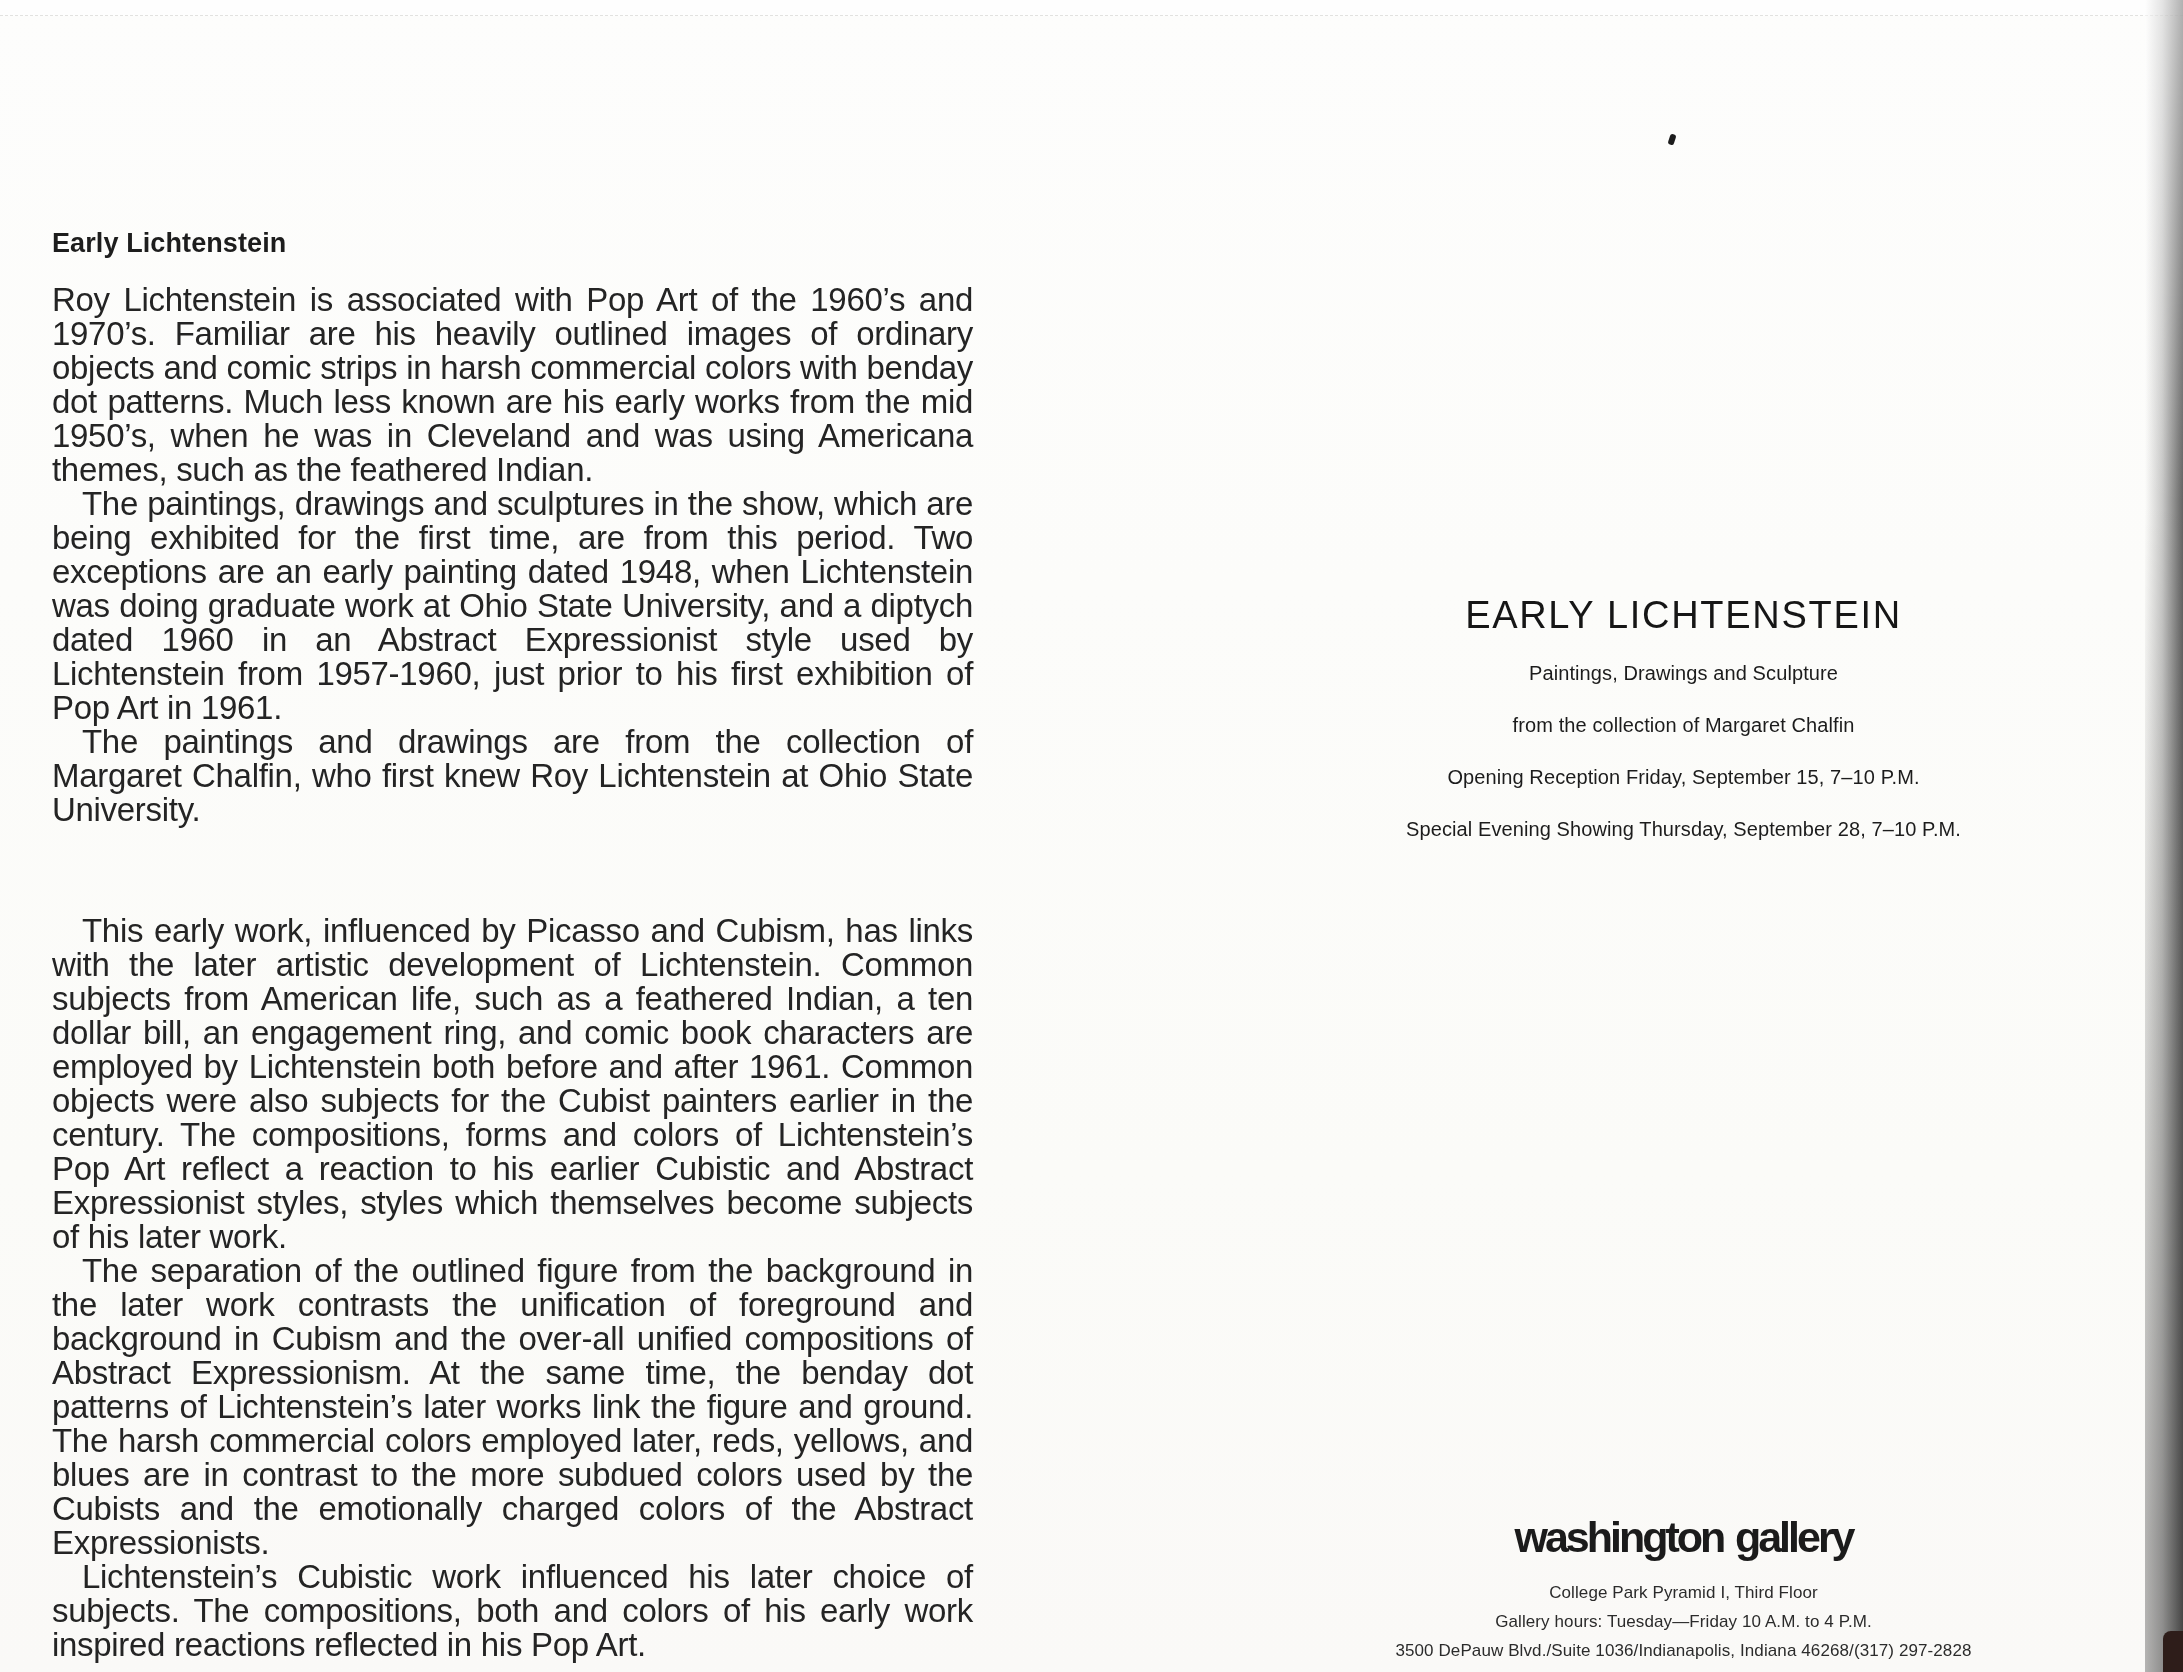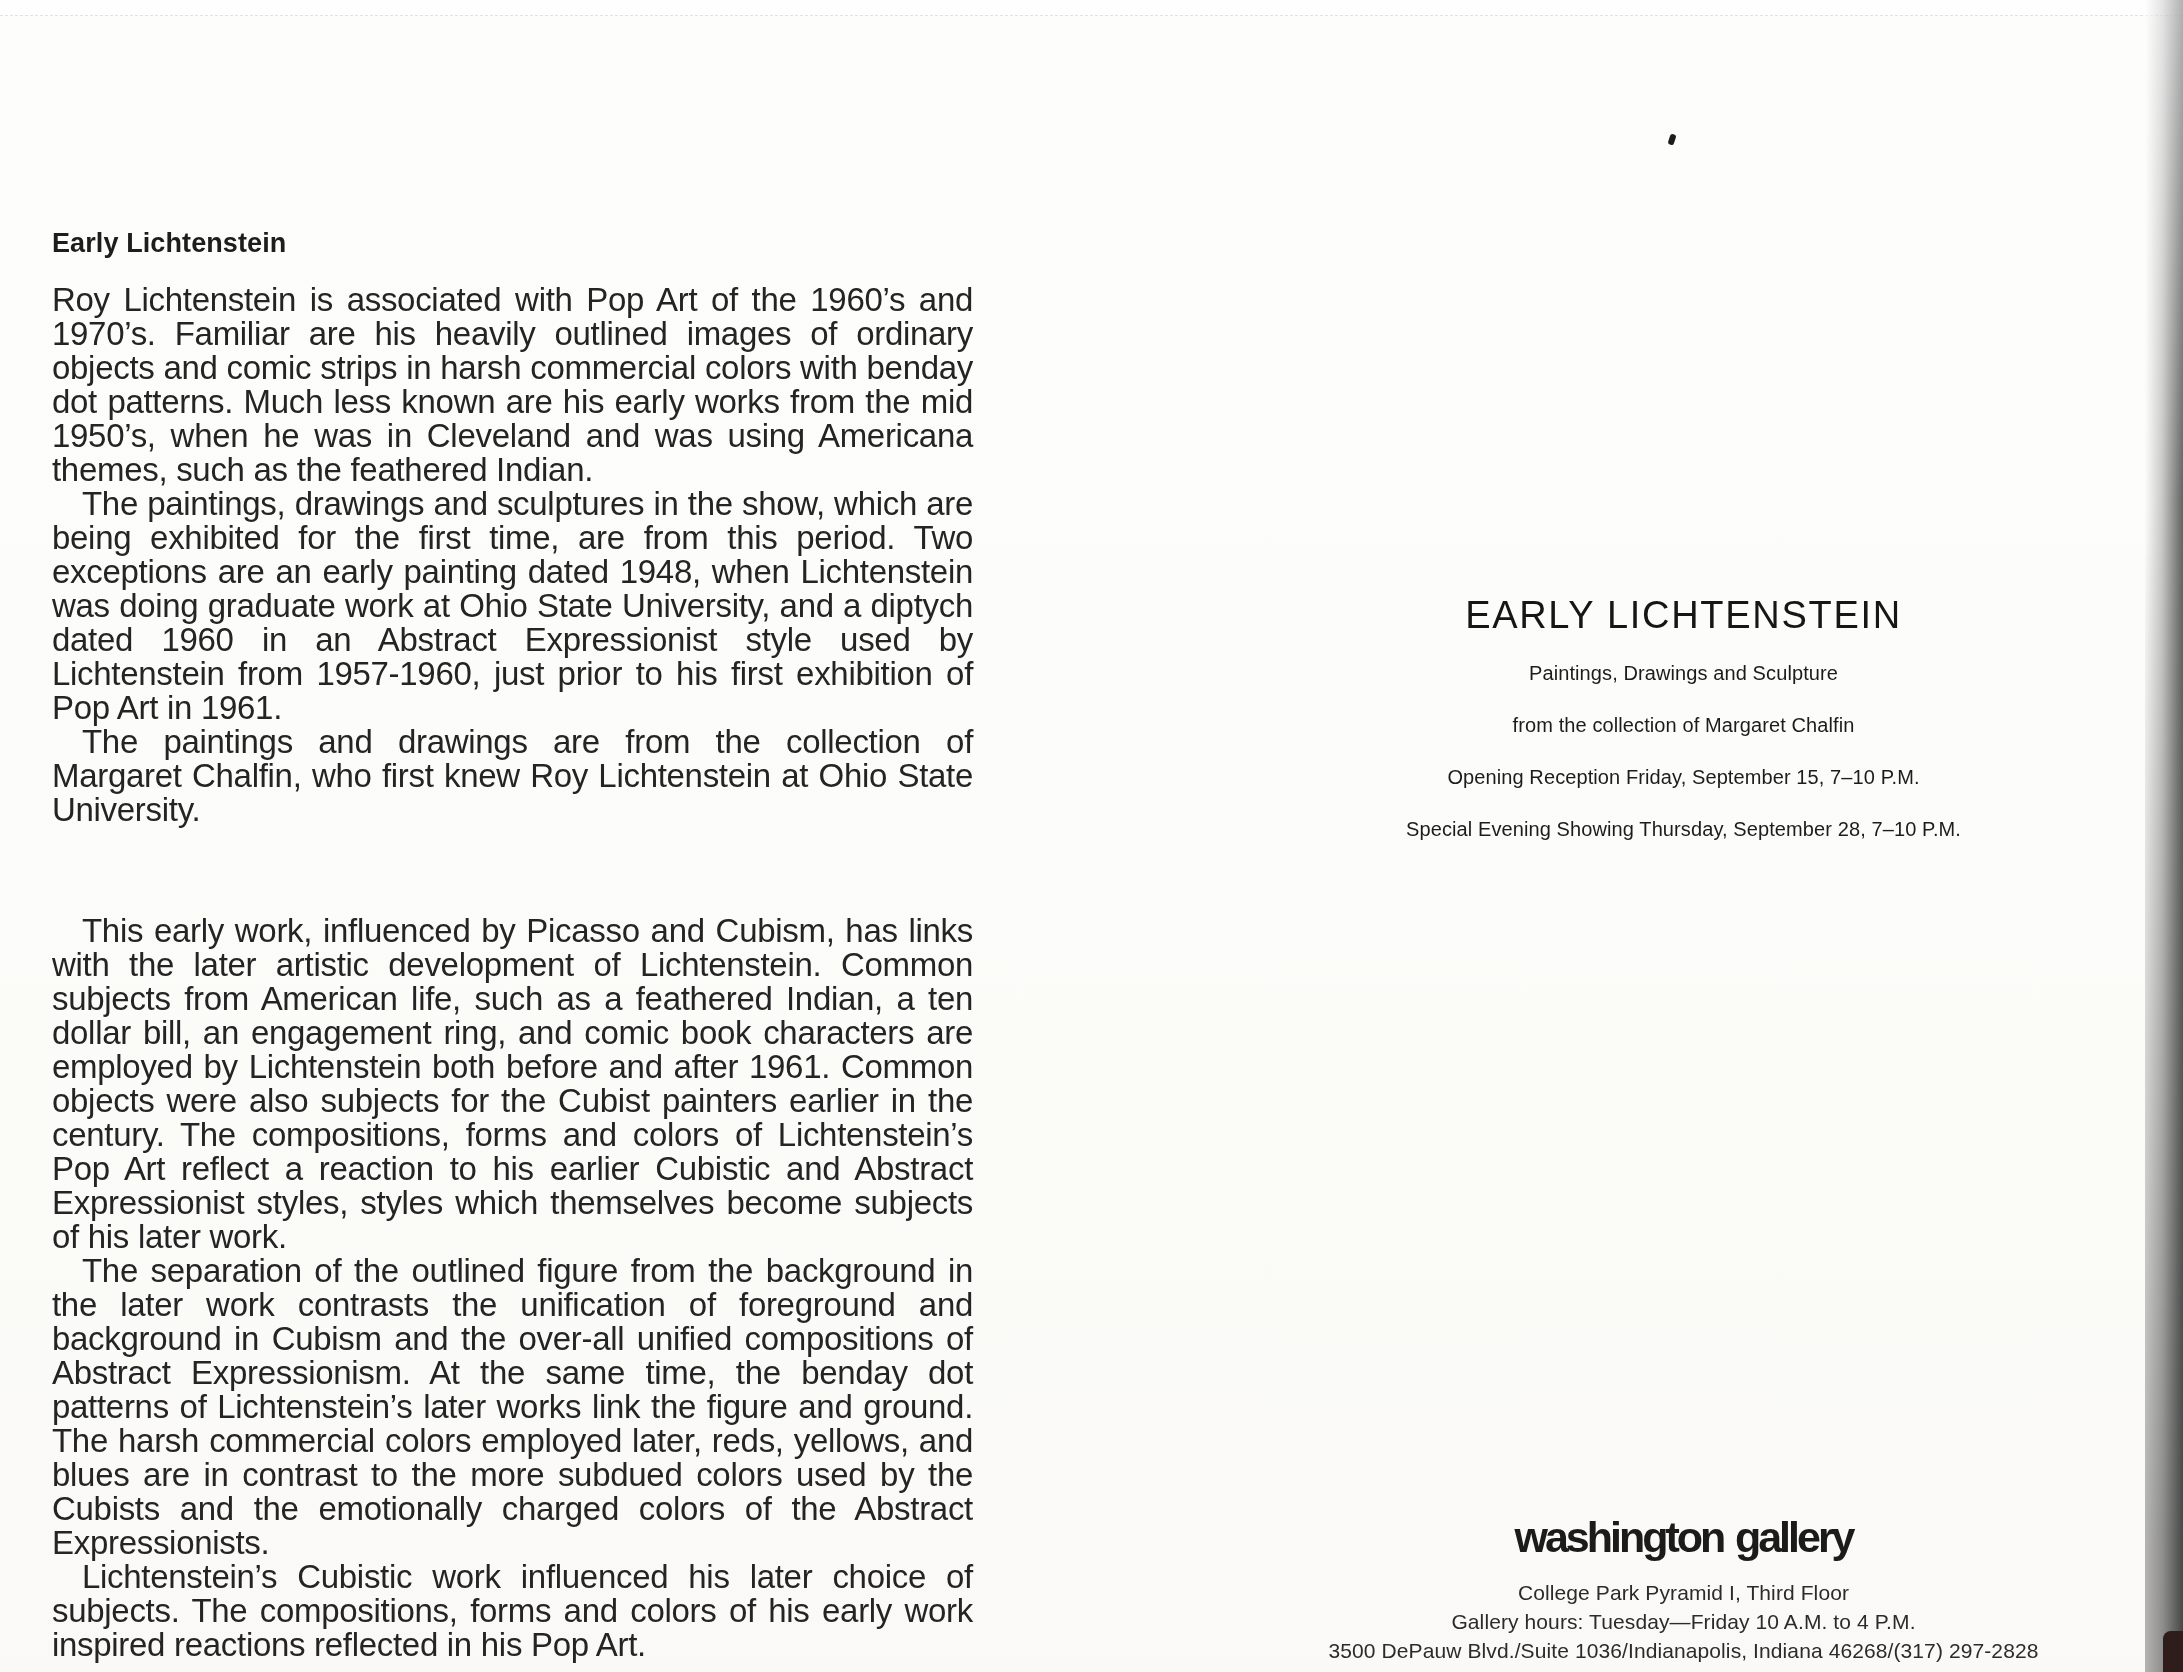--- a/index.html
+++ b/index.html
@@ -59,21 +59,21 @@
   
   .gallery {
     position: absolute; left: 1194px; top: 1516px; width: 979px;
     text-align: center; color: #161616;
   }
   .gallery-logo {
     font-size: 43px; font-weight: 700; line-height: 1;
     letter-spacing: -3px; word-spacing: 2.6px; color: #1b1b1b;
   }
   .g-line {
-    font-size: 21px; line-height: 29px; color: #2b2b2b;
+    font-size: 17px; line-height: 29px; color: #2b2b2b;
     letter-spacing: 0.1px; white-space: nowrap;
   }
   .g-line.first { margin-top: 18.5px; }
   
   .right-shadow {
     position: absolute; top: 0; right: 0; width: 38px; height: 100%;
     background: linear-gradient(to right,
       rgba(120,120,120,0) 0%,
       rgba(105,105,105,0.35) 45%,
       rgba(55,55,55,0.78) 100%);
@@ -102,21 +102,21 @@
 
   <div class="top-edge"></div>
 
   <div class="left-page">
     <h1 class="essay-heading">Early Lichtenstein</h1>
     <p>Roy Lichtenstein is associated with Pop Art of the 1960’s and 1970’s. Familiar are his heavily outlined images of ordinary objects and comic strips in harsh commercial colors with benday dot patterns. Much less known are his early works from the mid 1950’s, when he was in Cleveland and was using Americana themes, such as the feathered Indian.</p>
     <p class="indent">The paintings, drawings and sculptures in the show, which are being exhibited for the first time, are from this period. Two exceptions are an early painting dated 1948, when Lichtenstein was doing graduate work at Ohio State University, and a diptych dated 1960 in an Abstract Expressionist style used by Lichtenstein from 1957-1960, just prior to his first exhibition of Pop Art in 1961.</p>
     <p class="indent">The paintings and drawings are from the collection of Margaret Chalfin, who first knew Roy Lichtenstein at Ohio State University.</p>
     <p class="indent gap">This early work, influenced by Picasso and Cubism, has links with the later artistic development of Lichtenstein. Common subjects from American life, such as a feathered Indian, a ten dollar bill, an engage­ment ring, and comic book characters are employed by Lichtenstein both before and after 1961. Common objects were also subjects for the Cubist painters earlier in the century. The compositions, forms and colors of Lichtenstein’s Pop Art reflect a reaction to his earlier Cubistic and Abstract Expressionist styles, styles which themselves become subjects of his later work.</p>
     <p class="indent">The separation of the outlined figure from the background in the later work contrasts the unification of foreground and background in Cubism and the over-all unified compositions of Abstract Expres­sionism. At the same time, the benday dot patterns of Lichtenstein’s later works link the figure and ground. The harsh commercial colors employed later, reds, yellows, and blues are in contrast to the more subdued colors used by the Cubists and the emotionally charged colors of the Abstract Expressionists.</p>
-    <p class="indent">Lichtenstein’s Cubistic work influenced his later choice of subjects. The compositions, forms and colors of his early work inspired reac­tions reflected in his Pop Art.</p>
+    <p class="indent">Lichtenstein’s Cubistic work influenced his later choice of subjects. The compositions, both and colors of his early work inspired reac­tions reflected in his Pop Art.</p>
     <div class="signature">Kit Basquin</div>
   </div>
 
   <div class="right-page">
     <div class="rp-title">EARLY LICHTENSTEIN</div>
     <div class="rp-line">Paintings, Drawings and Sculpture</div>
     <div class="rp-line">from the collection of Margaret Chalfin</div>
     <div class="rp-line">Opening Reception Friday, September 15, 7–10 P.M.</div>
     <div class="rp-line">Special Evening Showing Thursday, September 28, 7–10 P.M.</div>
   </div>

